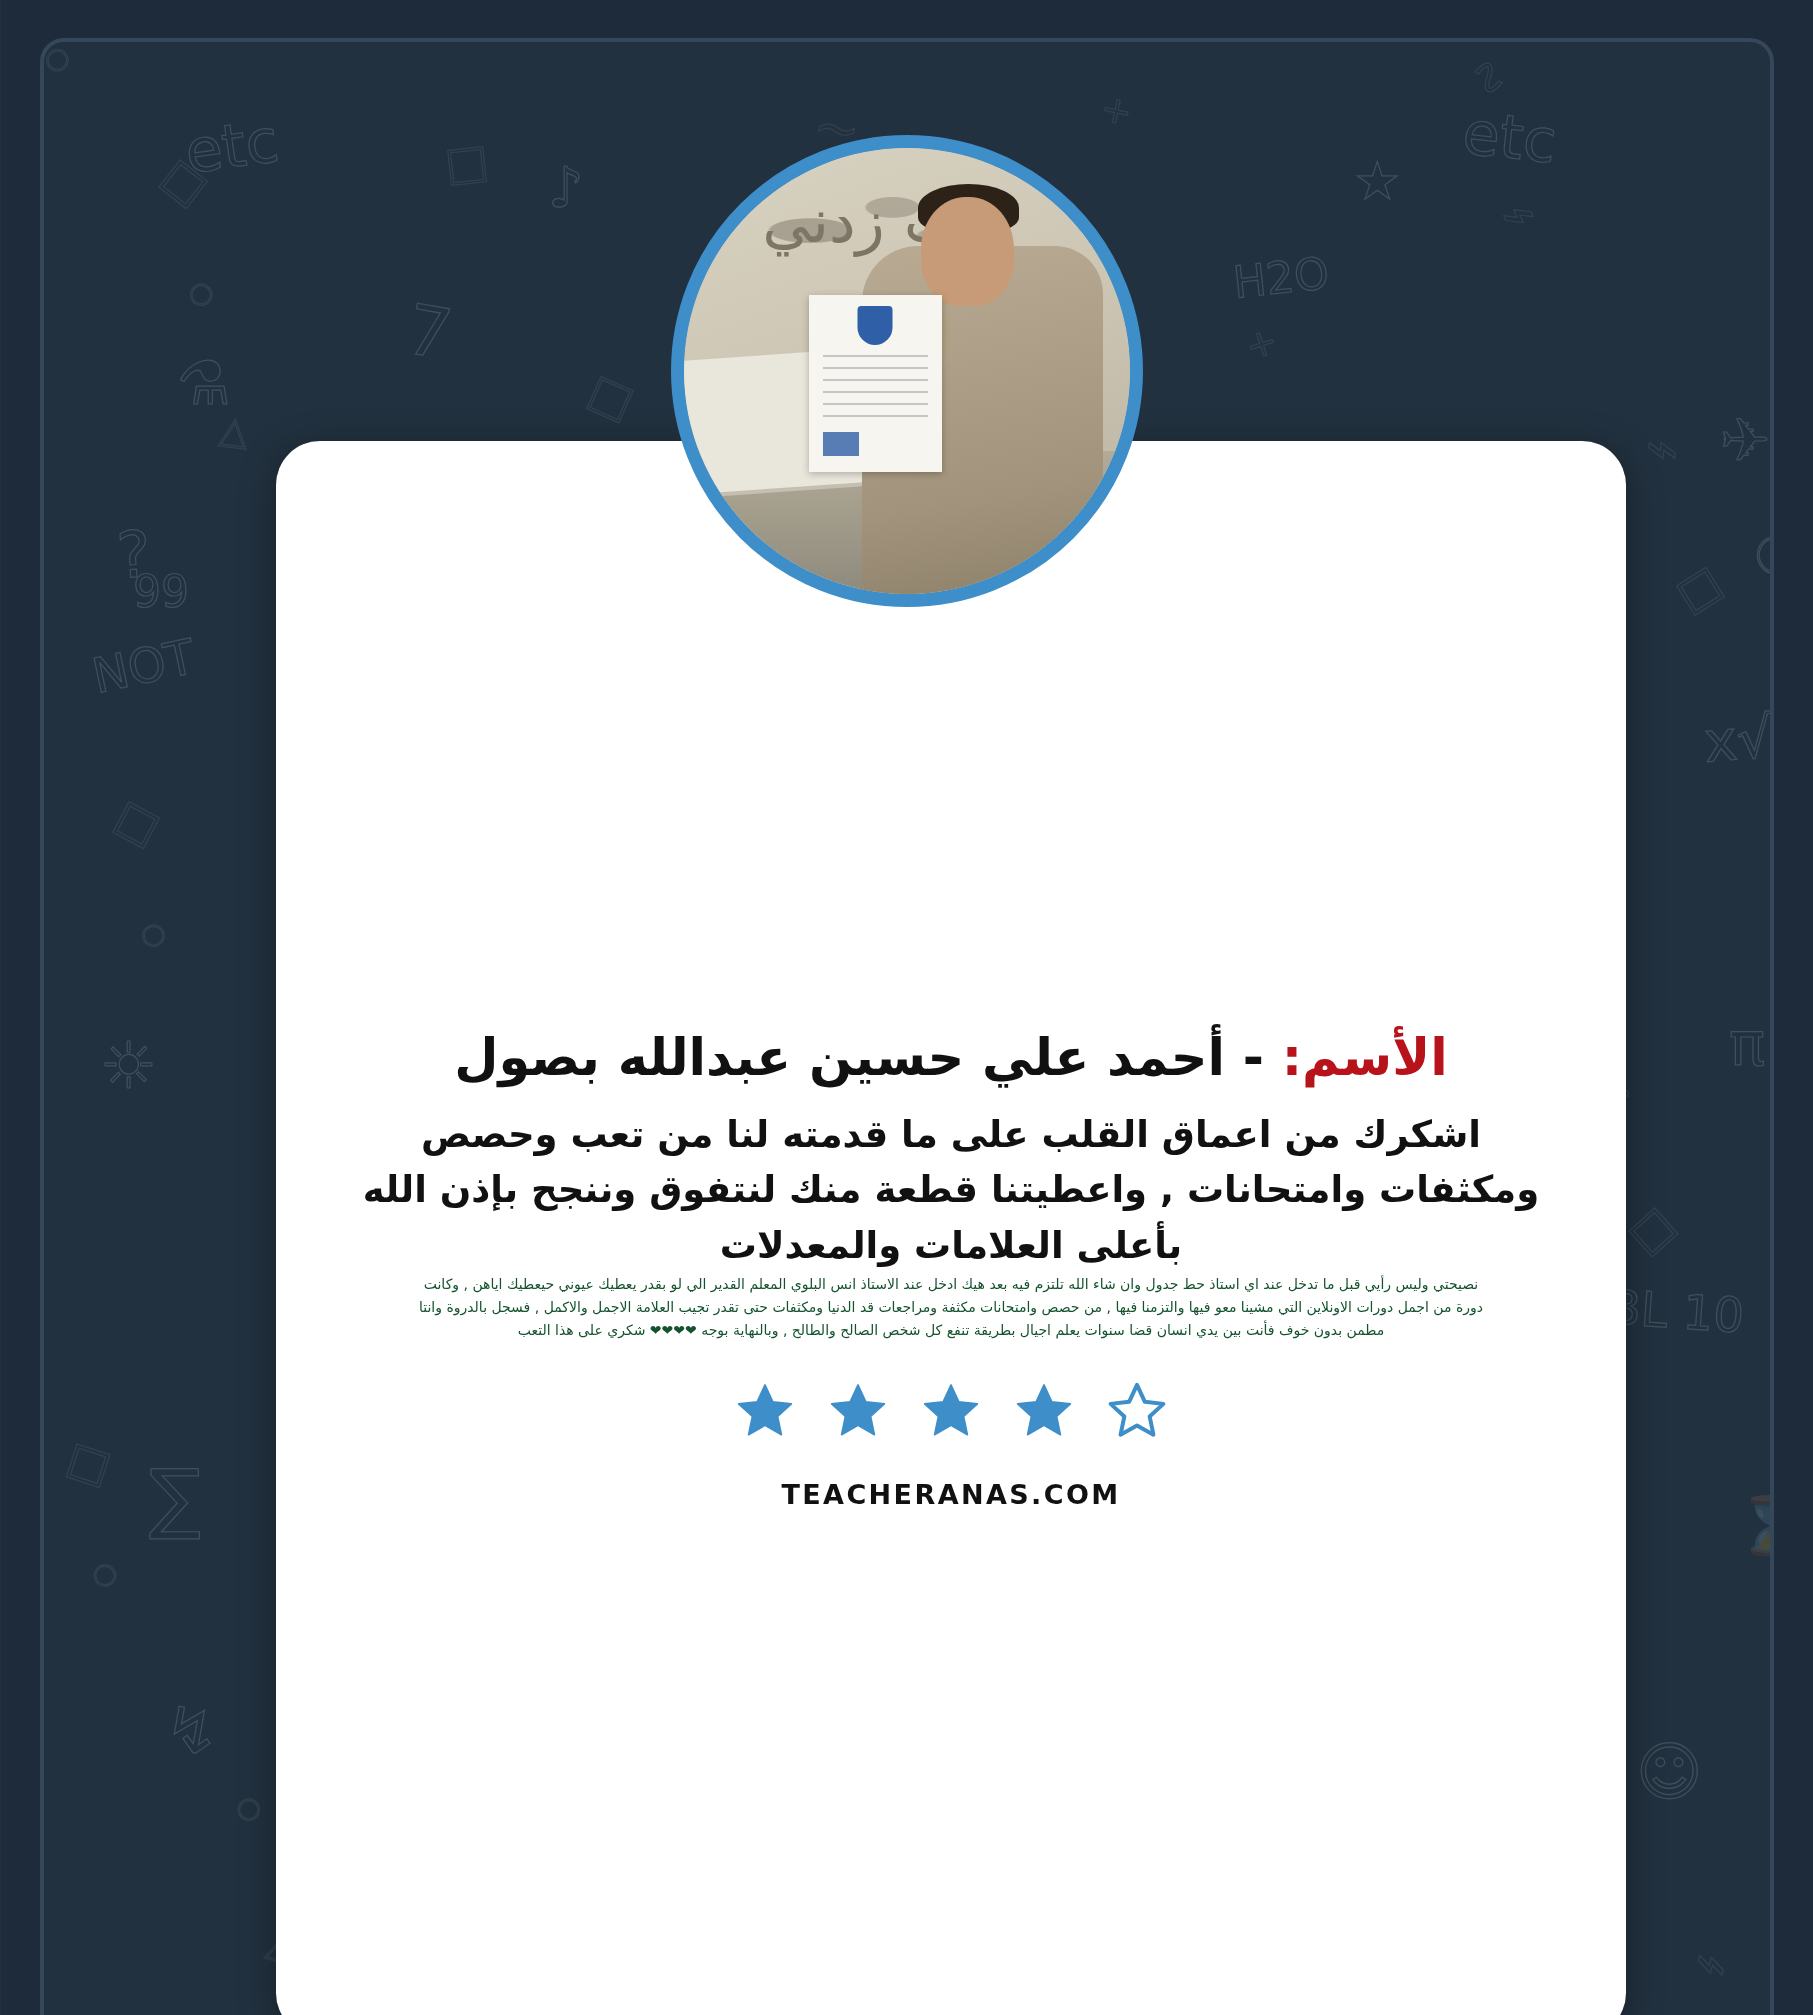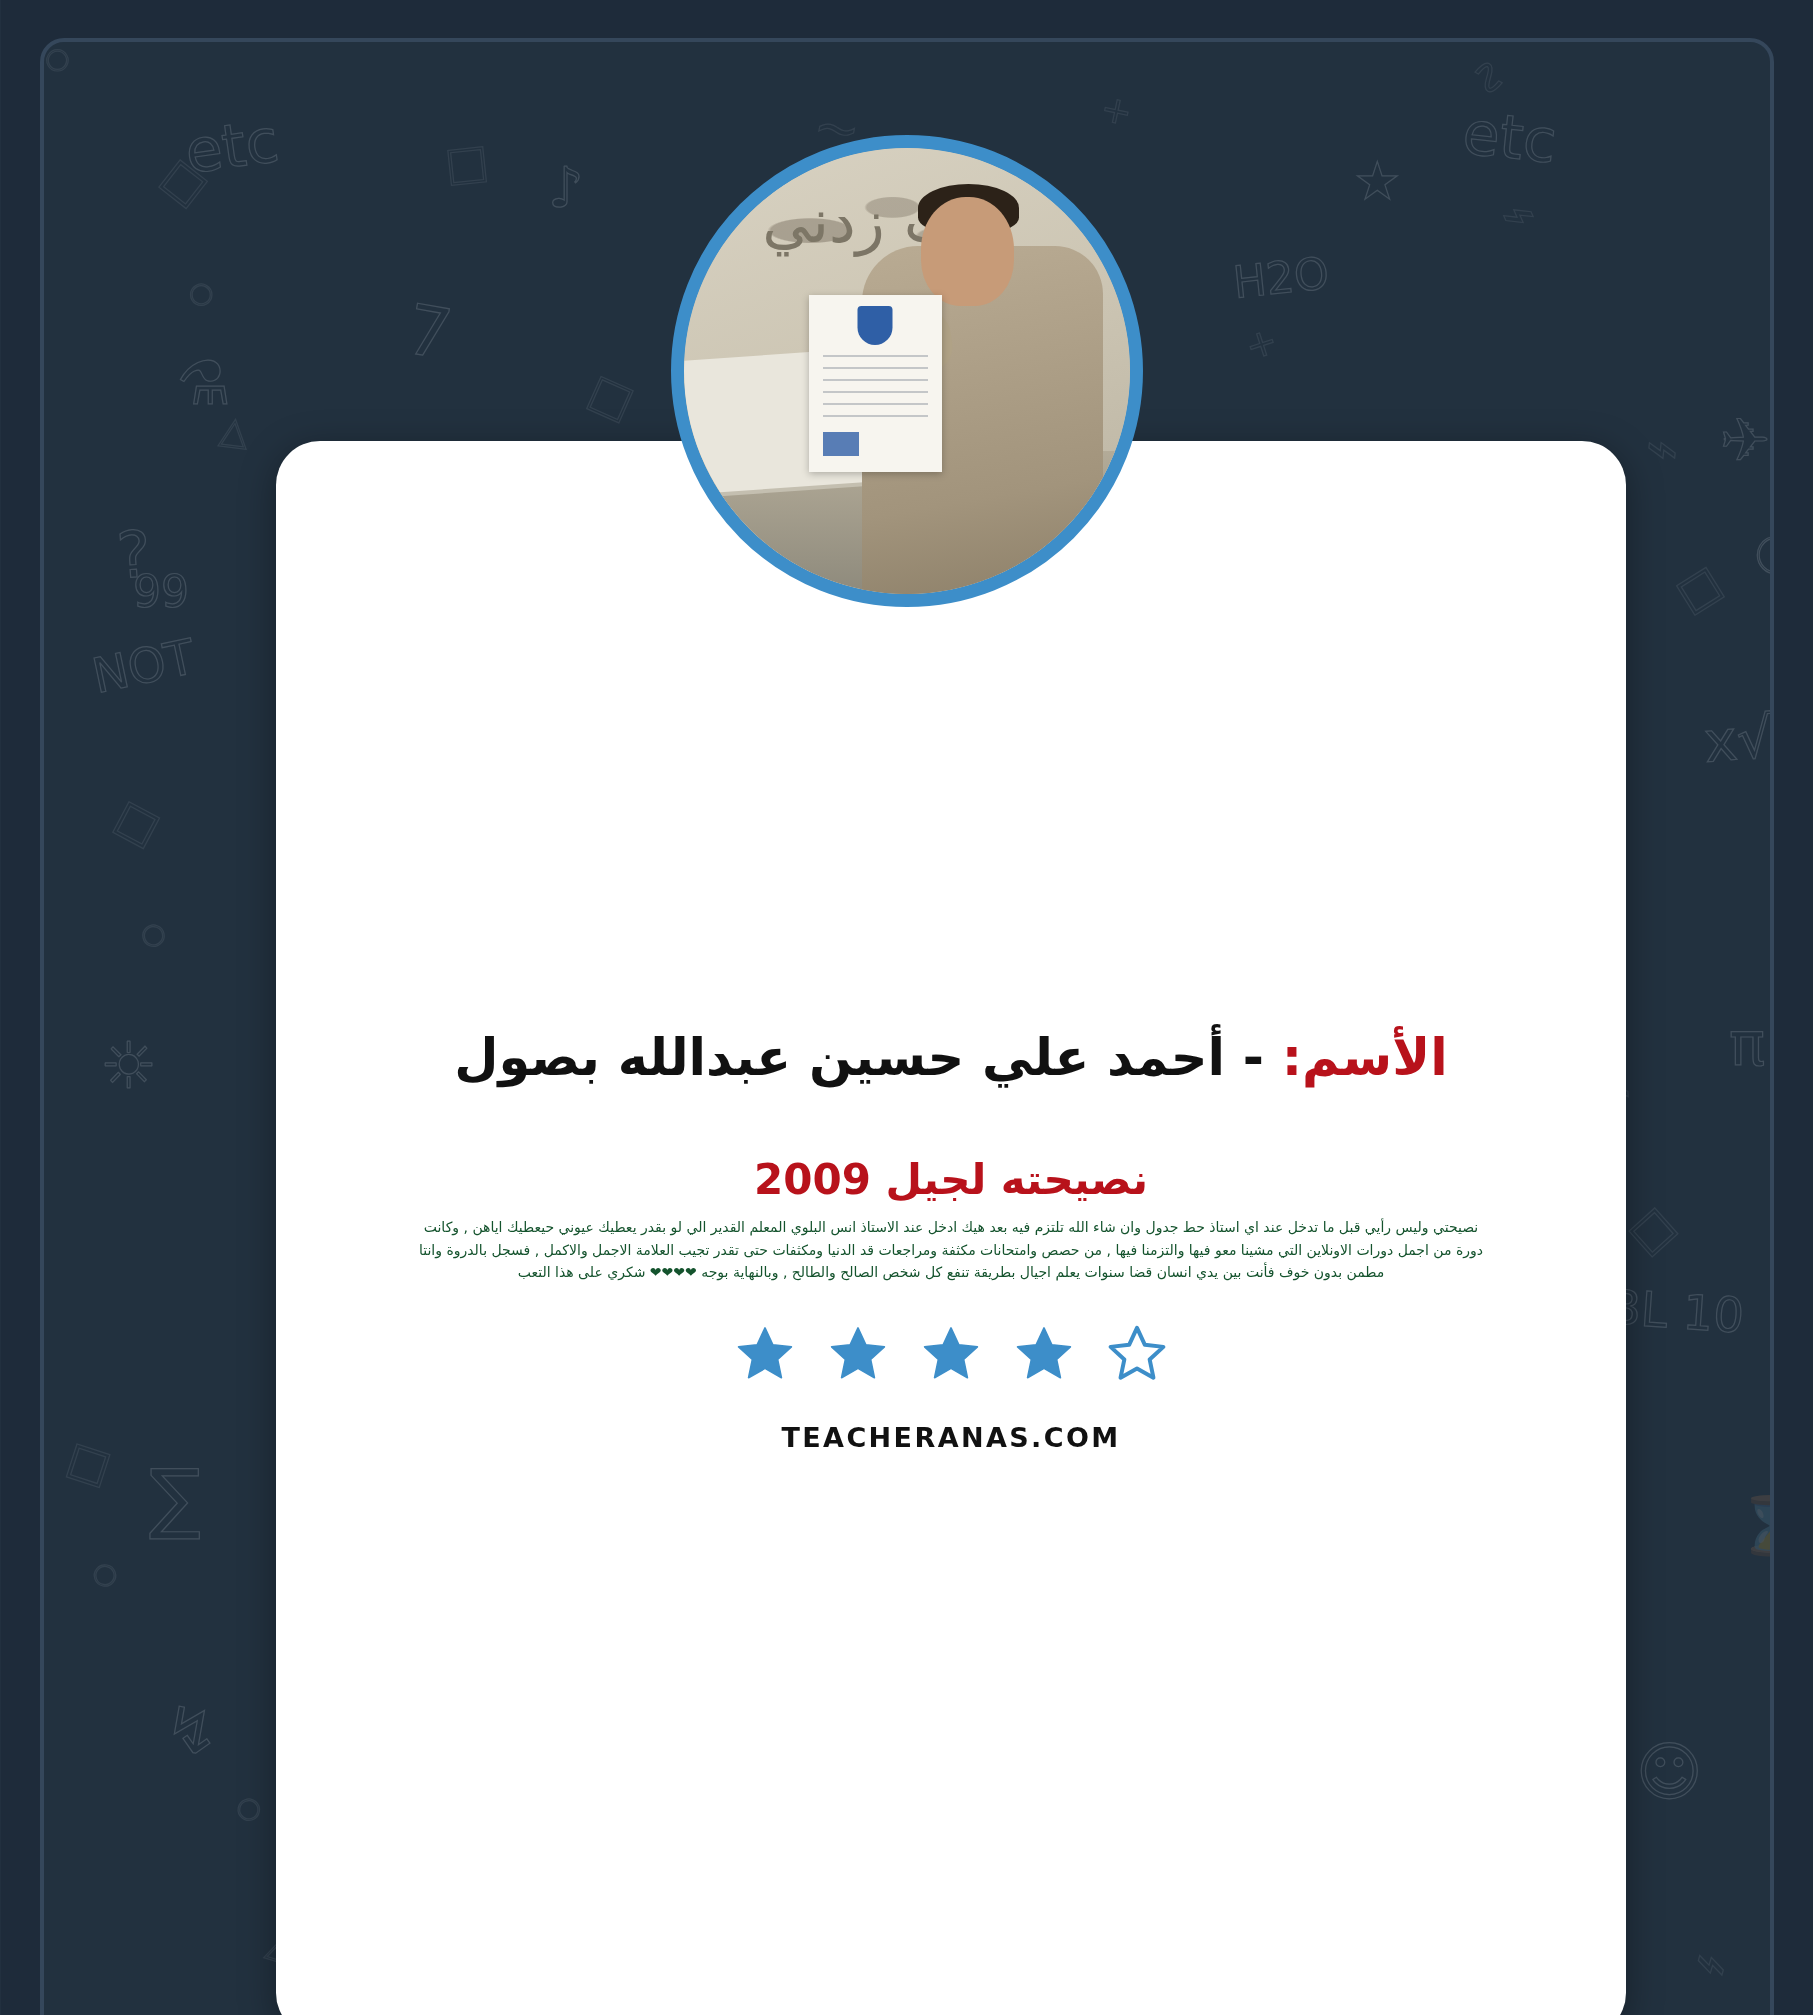--- a/index.html
+++ b/index.html
@@ -364,22 +364,22 @@
 
     <div class="card">
 
       <div class="content">
 
         <div class="name-line">
           <span class="name-label">الأسم:</span>
           <span>- أحمد علي حسين عبدالله بصول</span>
         </div>
 
-
-        <div class="advice-title">نصيحته لجيل 2009</div>
+        <div class="sec-body">اشكرك من اعماق القلب على ما قدمته لنا من تعب وحصص ومكثفات وامتحانات , واعطيتنا قطعة منك لنتفوق وننجح بإذن الله بأعلى العلامات والمعدلات</div>
+
         <div class="advice-body">نصيحتي وليس رأيي قبل ما تدخل عند اي استاذ حط جدول وان شاء الله تلتزم فيه بعد هيك ادخل عند الاستاذ انس البلوي المعلم القدير الي لو بقدر يعطيك عيوني حيعطيك اياهن , وكانت دورة من اجمل دورات الاونلاين التي مشينا معو فيها والتزمنا فيها , من حصص وامتحانات مكثفة ومراجعات قد الدنيا ومكثفات حتى تقدر تجيب العلامة الاجمل والاكمل , فسجل بالدروة وانتا مطمن بدون خوف فأنت بين يدي انسان قضا سنوات يعلم اجيال بطريقة تنفع كل شخص الصالح والطالح , وبالنهاية بوجه ❤❤❤❤ شكري على هذا التعب</div>
 
         <div class="stars" id="stars">
             <svg viewBox="0 0 24 24" class="star">
               <path d="M12 2.2l2.95 6.35 6.95.78-5.16 4.7 1.42 6.85L12 17.4l-6.16 3.48 1.42-6.85L2.1 9.33l6.95-.78z" fill="#3d8ec9" stroke="#3d8ec9" stroke-width="0.6" stroke-linejoin="round"></path>
             </svg>
             <svg viewBox="0 0 24 24" class="star">
               <path d="M12 2.2l2.95 6.35 6.95.78-5.16 4.7 1.42 6.85L12 17.4l-6.16 3.48 1.42-6.85L2.1 9.33l6.95-.78z" fill="#3d8ec9" stroke="#3d8ec9" stroke-width="0.6" stroke-linejoin="round"></path>
             </svg>
             <svg viewBox="0 0 24 24" class="star">

